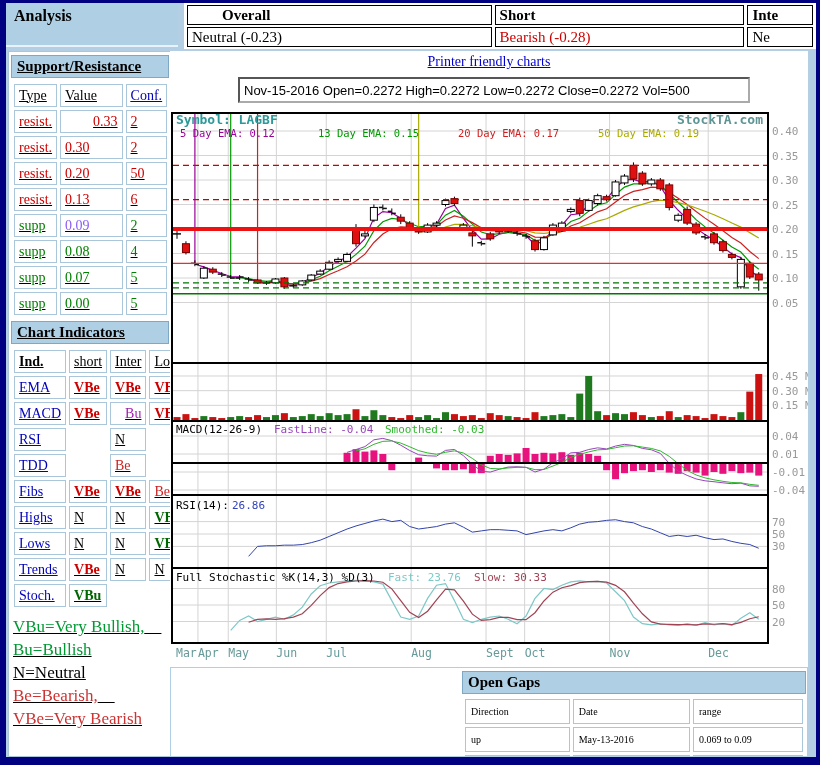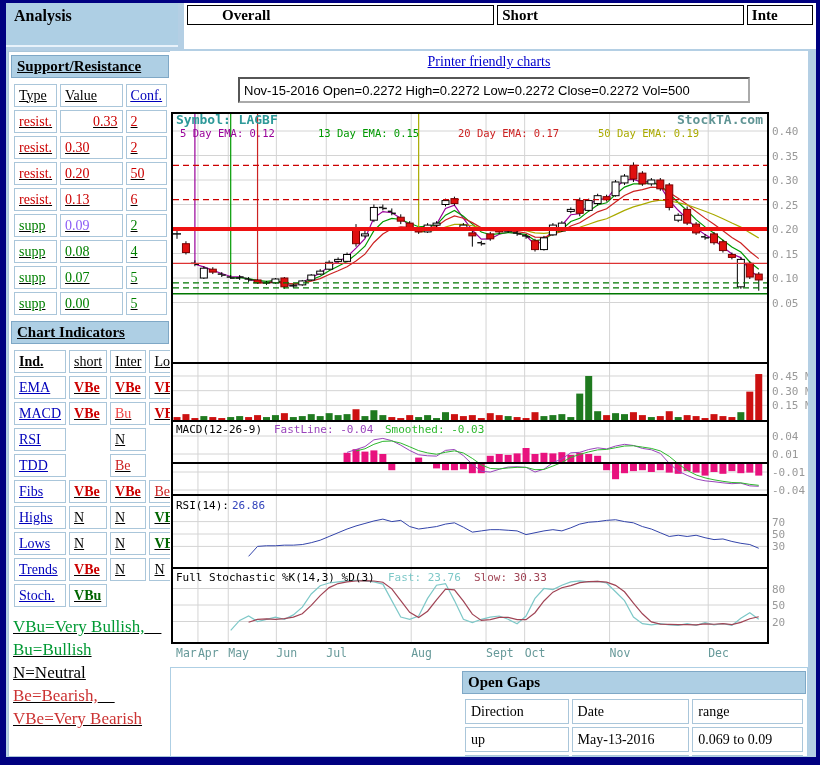--- a/index.html
+++ b/index.html
@@ -29,39 +29,44 @@
   .main{left:164px;top:48px;width:638px;height:716px;background:#fff;overflow:hidden;}
   .printer-row{left:0;top:3px;width:638px;text-align:center;font-size:14px;}
   .printer-row a{color:#0000cc;text-decoration:underline;}
   .quote-box{left:68px;top:26px;width:500px;height:20px;border:2px inset #aaa;background:#fff;
              font-family:"Liberation Sans", sans-serif;font-size:13px;color:#000;padding:1px 4px;}
   #chartSvg{left:0;top:60px;}
   .gaps-box{left:0;top:616px;width:638px;height:90px;border:1px solid #aecfe4;box-sizing:border-box;background:#fff;overflow:hidden;}
   .gaps-wrap{left:291px;top:3px;width:344px;}
   .gaps-wrap .panel-title{margin:0 0 2px 0;}
   table.gapstable{border-collapse:separate;border-spacing:3px;}
-  table.gapstable td{border:1px solid #aac6da;font-size:14px;padding:2px 5px;height:19px;background:#fff;white-space:nowrap;}
+  table.gapstable td{border:1px solid #aac6da;font-size:10px;padding:2px 5px;height:19px;background:#fff;white-space:nowrap;}
 </style>
 </head>
 <body>
 
 <div class="page">
 
   <div class="abs analysis-box">
     <span>Analysis</span>
   </div>
 
   <div class="abs overall-wrap">
     <table class="toptable" id="overallTable">
         <tbody>
           <tr class="hd">
             <td style="font-weight: bold; width: 295px; padding-left: 34px;">Overall</td>
             <td style="font-weight: bold; width: 262px;">Short</td>
             <td style="font-weight: bold; width: 60px;">Inte</td>
           </tr>
+          <tr>
+            <td style="color: rgb(0, 0, 0); width: 295px;">Neutral (-0.23)</td>
+            <td style="color: rgb(204, 0, 0); width: 262px;">Bearish (-0.28)</td>
+            <td style="color: rgb(0, 0, 0); width: 60px;">Ne</td>
+          </tr>
         </tbody>
       </table>
   </div>
 
   <div class="abs sidebar">
     <div class="panel-title">Support/Resistance</div>
     <table class="sidetable" id="srTable">
         <tbody>
           <tr>
             <td style="width: 50px;">Type</td>
@@ -121,21 +126,21 @@
           </tr>
           <tr>
             <td><span class="linktext">EMA</span></td>
             <td style="color: rgb(204, 0, 0); font-weight: bold;">VBe</td>
             <td style="color: rgb(204, 0, 0); font-weight: bold;">VBe</td>
             <td style="color: rgb(204, 0, 0); font-weight: bold;">VBe</td>
           </tr>
           <tr>
             <td><span class="linktext">MACD</span></td>
             <td style="color: rgb(204, 0, 0); font-weight: bold;">VBe</td>
-            <td style="color: #ef4444;">Bu</td>
+            <td style="color: #a21caf; text-align: right;">Bu</td>
             <td style="color: rgb(204, 0, 0); font-weight: bold;">VBe</td>
           </tr>
           <tr>
             <td><span class="linktext">RSI</span></td>
             <td class="noborder"></td>
             <td style="color: rgb(0, 0, 0);">N</td>
             <td class="noborder"></td>
           </tr>
           <tr>
             <td><span class="linktext">TDD</span></td>

